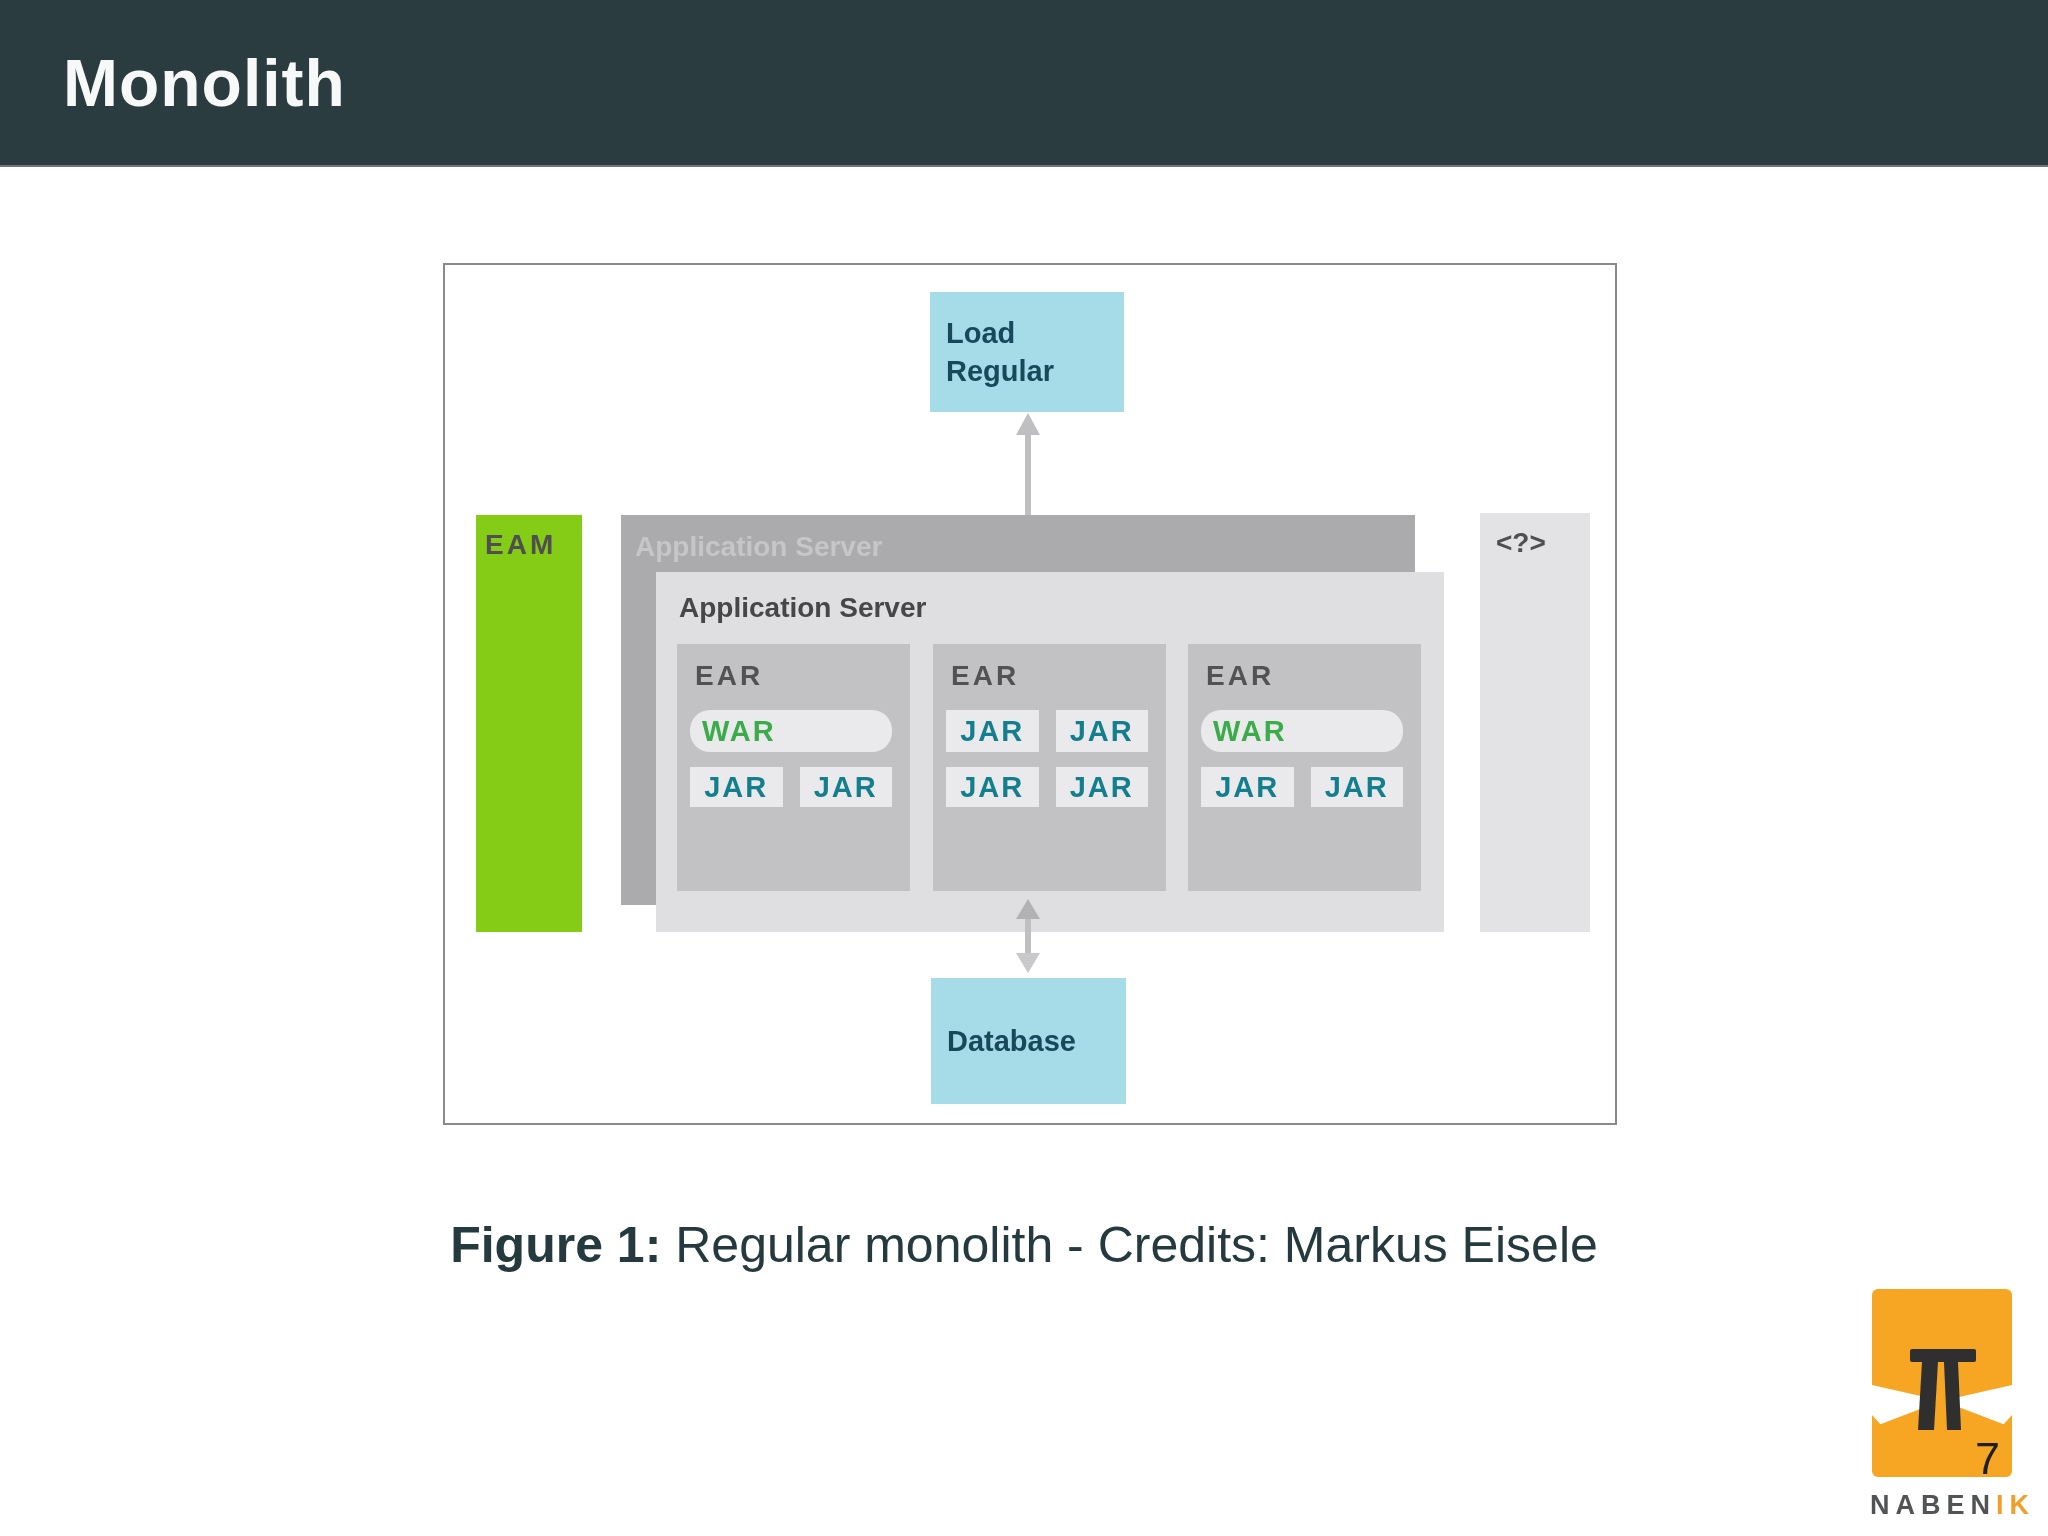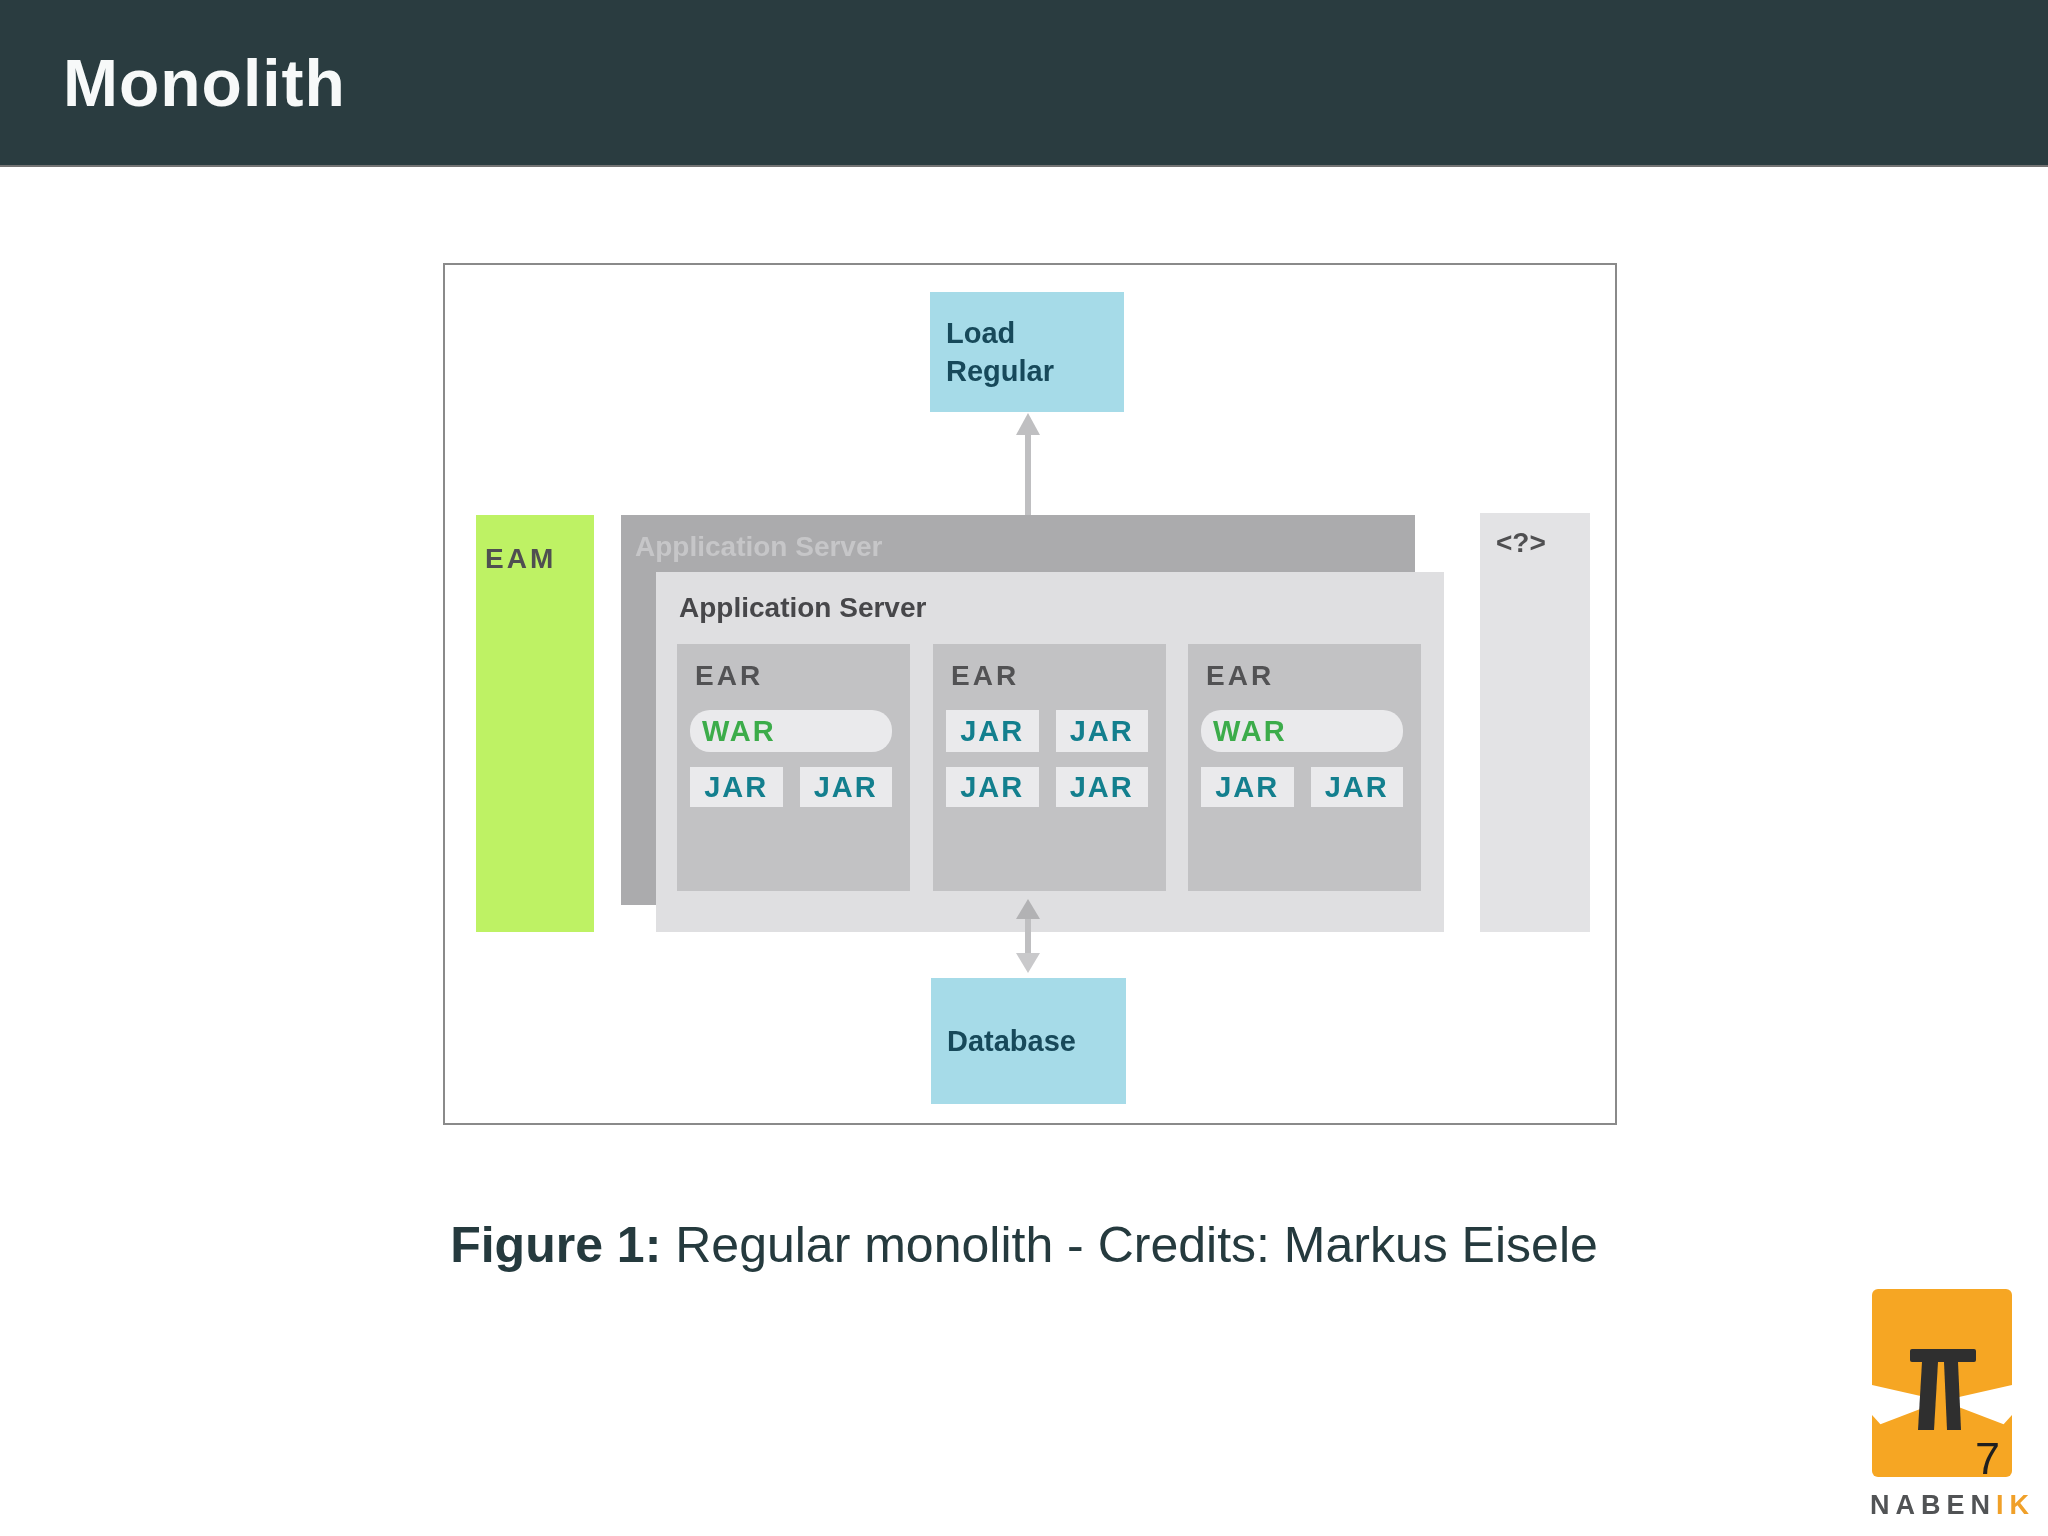--- a/index.html
+++ b/index.html
@@ -16,22 +16,22 @@
            border:2px solid #8a8a8a;box-sizing:border-box;}
 
   .box{position:absolute;box-sizing:border-box;}
   .blue-box{background:#a6dbe8;color:#17495a;font-size:29px;font-weight:600;line-height:1.32;
             display:flex;align-items:center;}
   .blue-box .pad{padding-left:16px;padding-right:10px;}
 
   #lb{left:485px;top:27px;width:194px;height:120px;}
   #db{left:486px;top:713px;width:195px;height:126px;}
 
-  #eam{left:31px;top:250px;width:118px;height:417px;background:#bef264;color:#4f4f51;
-       font-size:28px;font-weight:600;letter-spacing:3px;padding:28px 0 0 9px;}
+  #eam{left:31px;top:250px;width:106px;height:417px;background:#84cc16;color:#4f4f51;
+       font-size:28px;font-weight:600;letter-spacing:3px;padding:14px 0 0 9px;}
   #qbox{left:1035px;top:248px;width:110px;height:419px;background:#e3e3e5;color:#4f4f51;
         font-size:28px;font-weight:600;padding:14px 0 0 16px;}
 
   #as-back{left:176px;top:250px;width:794px;height:390px;background:#ababad;color:#c6c6c8;
            font-size:28px;font-weight:600;padding:16px 0 0 14px;}
   #as-front{left:211px;top:307px;width:788px;height:360px;background:#dfdfe1;color:#47474a;
             font-size:28px;font-weight:600;}
   #as-front .as-title{position:absolute;left:23px;top:20px;}
 
   .ear{position:absolute;top:72px;width:233px;height:247px;background:#c2c2c4;}

